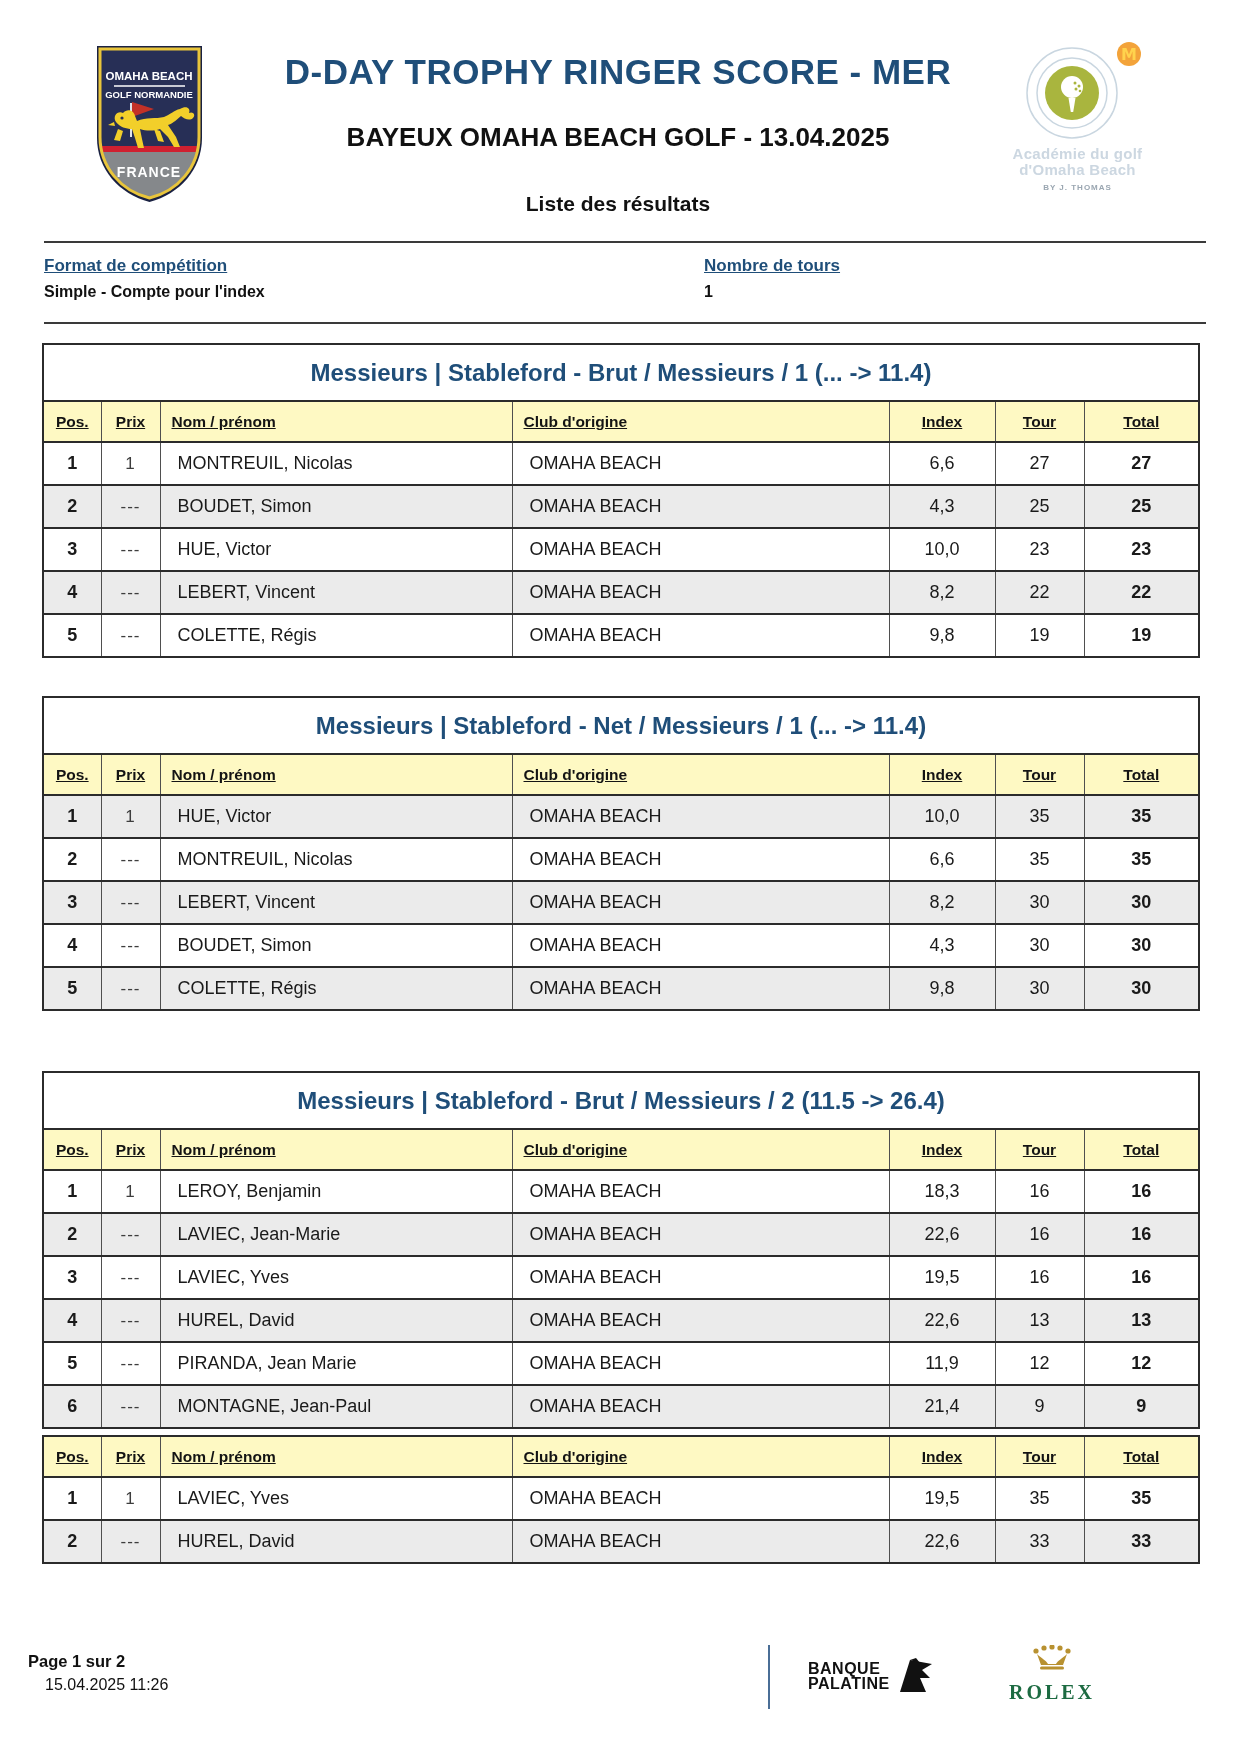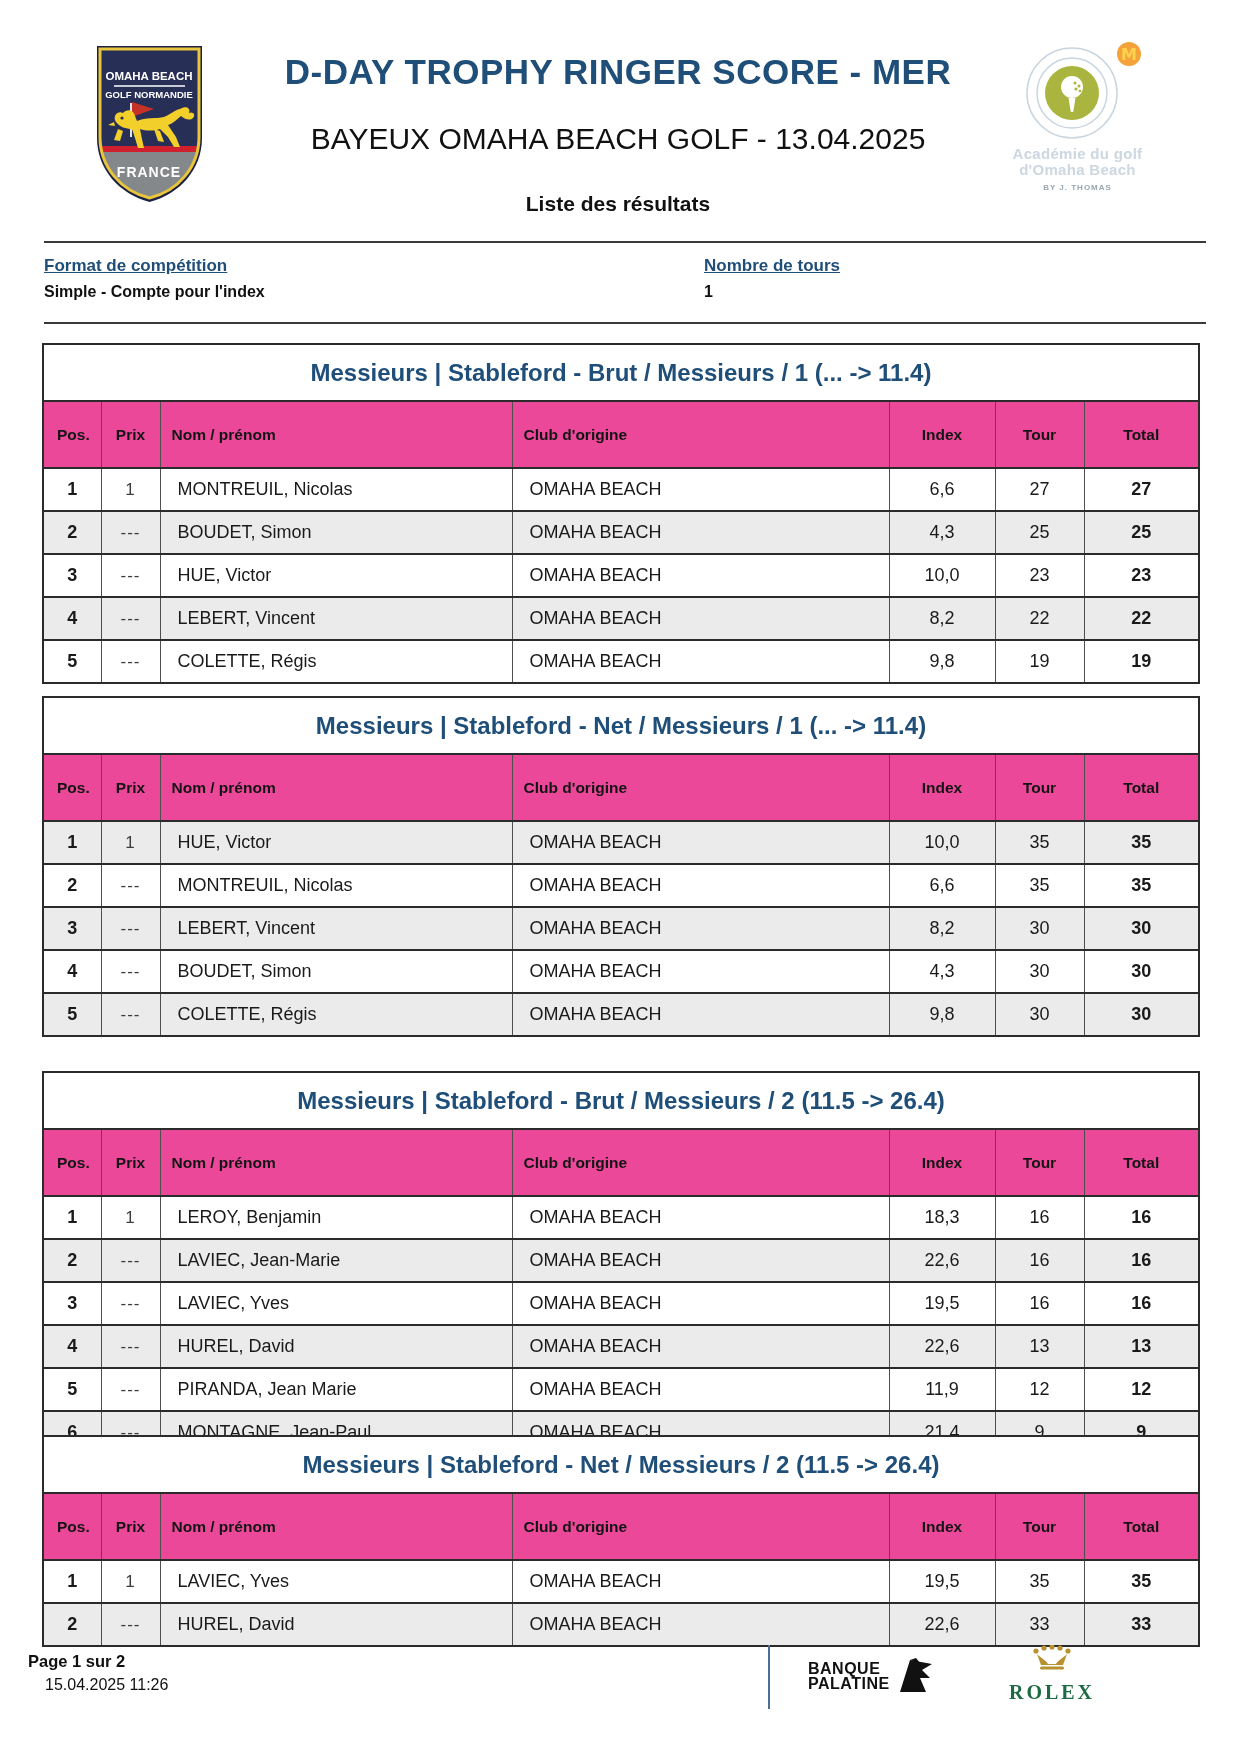--- a/index.html
+++ b/index.html
@@ -3,21 +3,21 @@
 <meta charset="utf-8">
 <style>
   html,body{margin:0;padding:0;background:#ffffff;}
   .page{position:relative;width:1240px;height:1755px;background:#ffffff;overflow:hidden;
         font-family:"Liberation Sans",sans-serif;color:#1a1a1a;}
 
   
   .shield{position:absolute;left:94px;top:45px;width:111px;height:158px;}
   .titles{position:absolute;left:206px;top:0;width:824px;text-align:center;}
   .main-title{position:absolute;left:0;top:52px;width:100%;font-size:35px;font-weight:bold;color:#1f4e79;letter-spacing:.5px;}
-  .sub-title{position:absolute;left:0;top:122px;width:100%;font-size:30px;font-weight:normal;color:#111;}
+  .sub-title{position:absolute;left:0;top:122px;width:100%;font-size:26px;font-weight:bold;color:#111;}
   .list-title{position:absolute;left:0;top:192px;width:100%;font-size:21px;font-weight:bold;color:#111;}
   .academy{position:absolute;left:995px;top:40px;width:165px;text-align:center;}
   .academy svg{display:block;margin:0 auto;}
   .academy .acad-line{font-size:15px;font-weight:bold;color:#ccd7e1;line-height:16px;letter-spacing:.3px;}
   .academy .acad-by{font-size:8px;font-weight:bold;color:#9aa6b1;letter-spacing:1px;margin-top:5px;}
 
   .hr{position:absolute;left:44px;width:1162px;height:2px;background:#3a3a3a;}
   .hr1{top:241px;} .hr2{top:322px;}
 
   .meta-label{position:absolute;top:256px;font-size:17px;font-weight:bold;color:#1f4e79;text-decoration:underline;}
@@ -27,22 +27,22 @@
   
   #tables{position:absolute;left:42px;top:0;width:1158px;}
   .tbl{position:absolute;left:0;width:1158px;border:2px solid #2b2b2b;background:#fff;box-sizing:border-box;}
   .tbl-1{top:343px;} .tbl-2{top:696px;} .tbl-3{top:1071px;} .tbl-4{top:1435px;}
   .tbl-title{height:55px;line-height:55px;text-align:center;font-size:24px;font-weight:bold;color:#1f4e79;
              border-bottom:2px solid #2b2b2b;}
   table.res{width:100%;border-collapse:collapse;table-layout:fixed;}
   table.res col.c0{width:57px;} table.res col.c1{width:59px;} table.res col.c2{width:352px;}
   table.res col.c3{width:377px;} table.res col.c4{width:106px;} table.res col.c5{width:89px;}
   table.res col.c6{width:114px;}
-  table.res th{height:39px;background:#ec4899;font-size:15.5px;font-weight:bold;color:#141414;
-               border-bottom:2px solid #2b2b2b;border-left:1px solid #4f4f4f;padding:13px;text-align:center;}
+  table.res th{height:39px;background:#fef9c3;font-size:15.5px;font-weight:bold;color:#141414;
+               border-bottom:2px solid #2b2b2b;border-left:1px solid #4f4f4f;padding:0;text-align:center;text-decoration:underline;}
   table.res th:first-child{border-left:none;}
   table.res th.h-name,table.res th.h-club{text-align:left;padding-left:11px;}
   table.res td{height:41px;font-size:18px;color:#1a1a1a;padding:0;text-align:center;
                border-left:1px solid #4f4f4f;border-top:2px solid #2b2b2b;background:#fff;}
   table.res td:first-child{border-left:none;}
   table.res tr.alt td{background:#ebebeb;}
   table.res td.d-pos{font-weight:bold;}
   table.res td.d-prix{color:#3d3d3d;font-size:17px;letter-spacing:1px;}
   table.res td.d-name,table.res td.d-club{text-align:left;padding-left:17px;}
   table.res td.d-total{font-weight:bold;}
@@ -355,21 +355,20 @@
               <td class="d-name">MONTAGNE, Jean-Paul</td>
               <td class="d-club">OMAHA BEACH</td>
               <td class="d-index">21,4</td>
               <td class="d-tour">9</td>
               <td class="d-total">9</td>
             </tr>
           </tbody>
         </table>
       </div>
       <div class="tbl tbl-4">
-        <div class="tbl-title">Messieurs | Stableford - Net / Messieurs / 2 (11.5 -&gt; 26.4)</div>
         <table class="res">
           <colgroup>
             <col class="c0">
             <col class="c1">
             <col class="c2">
             <col class="c3">
             <col class="c4">
             <col class="c5">
             <col class="c6">
           </colgroup>

